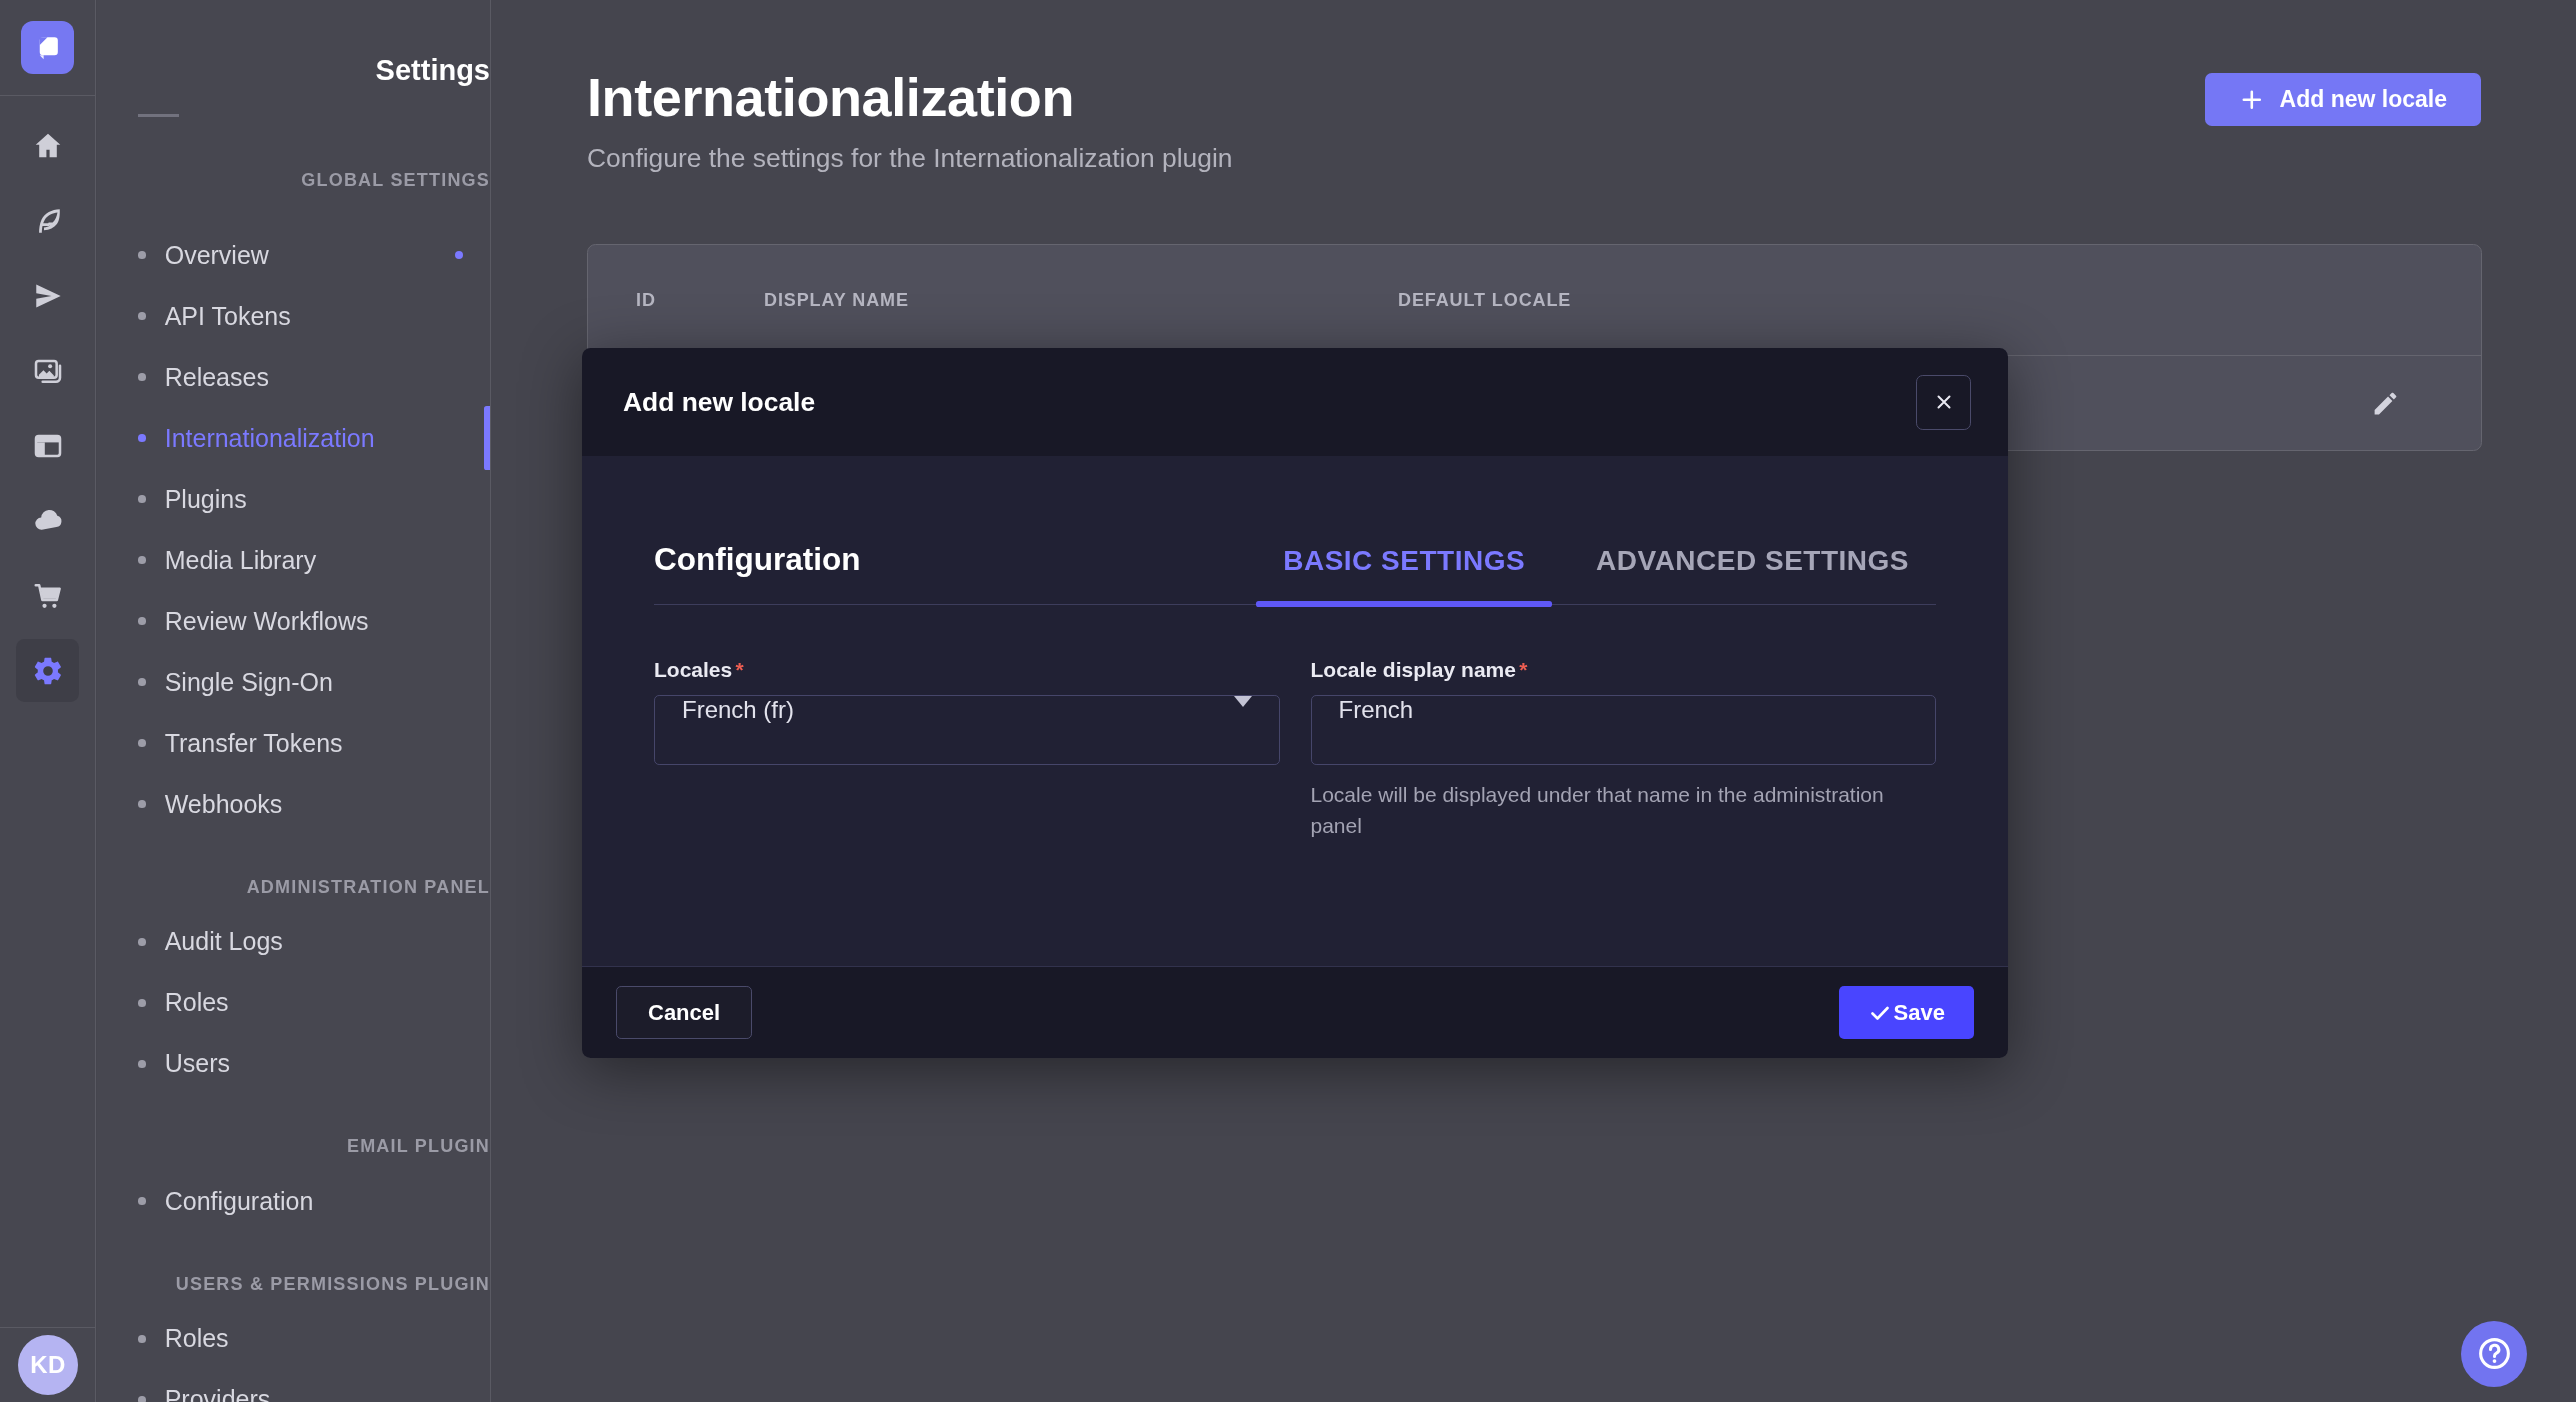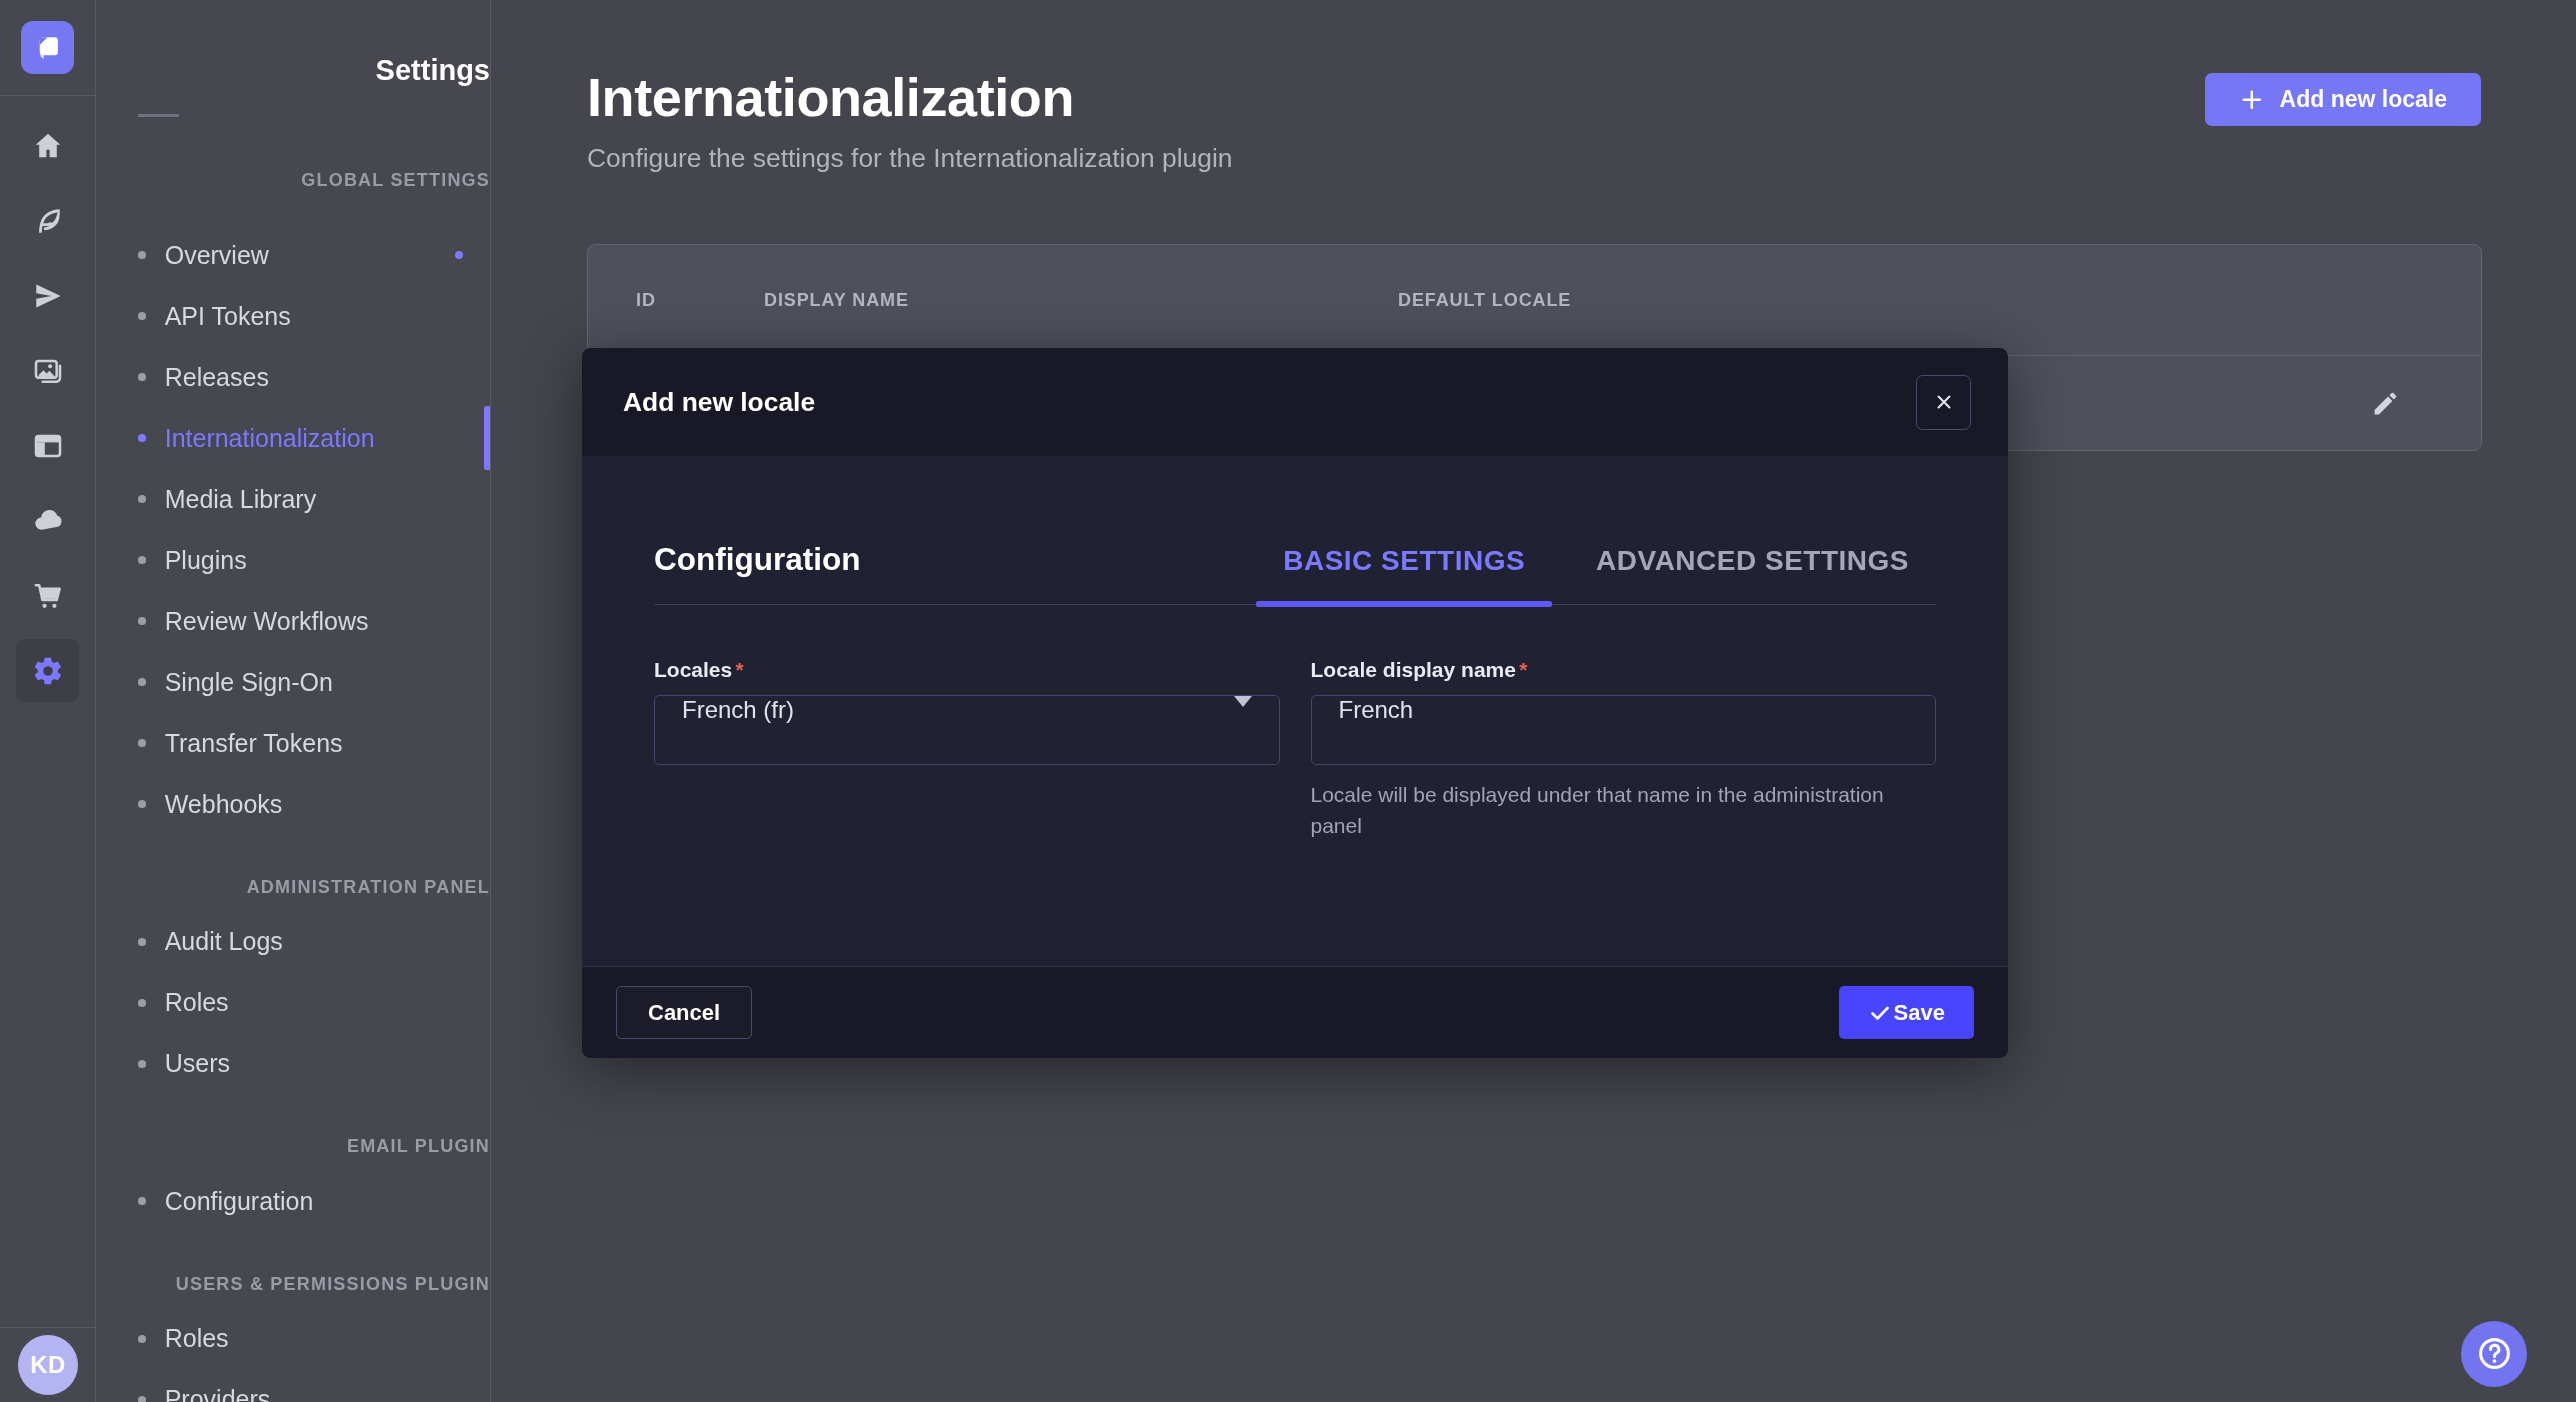--- a/index.html
+++ b/index.html
@@ -169,25 +169,25 @@
       <div class="nav-item">
         <span class="bullet"></span>
         <span>Releases</span>
       </div>
       <div class="nav-item active">
         <span class="bullet"></span>
         <span>Internationalization</span>
       </div>
       <div class="nav-item">
         <span class="bullet"></span>
+        <span>Plugins</span>
+      </div>
+      <div class="nav-item">
+        <span class="bullet"></span>
         <span>Media Library</span>
-      </div>
-      <div class="nav-item">
-        <span class="bullet"></span>
-        <span>Plugins</span>
       </div>
       <div class="nav-item">
         <span class="bullet"></span>
         <span>Review Workflows</span>
       </div>
       <div class="nav-item">
         <span class="bullet"></span>
         <span>Single Sign-On</span>
       </div>
       <div class="nav-item">

